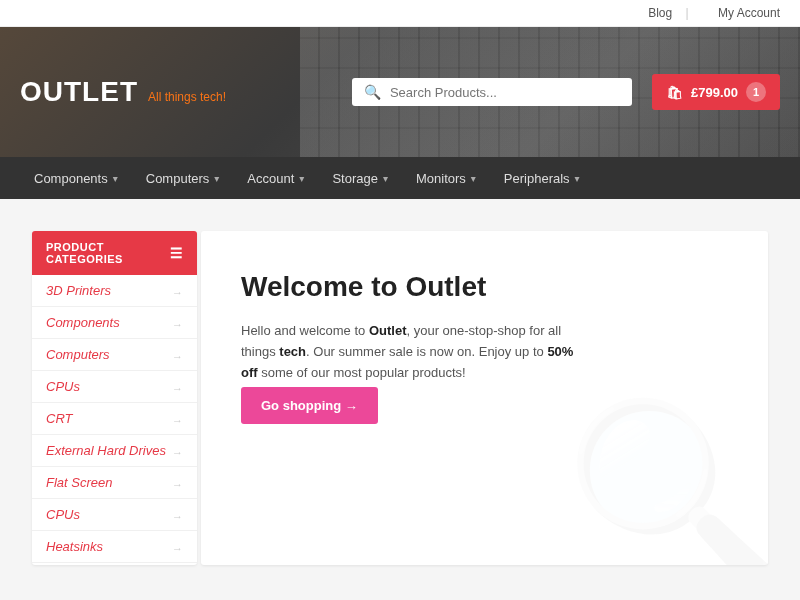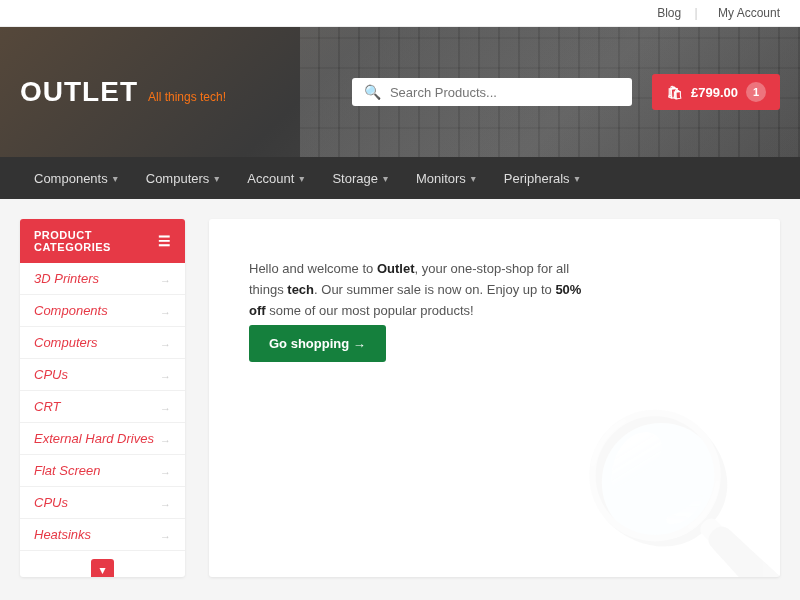--- a/index.html
+++ b/index.html
@@ -7,21 +7,21 @@
 
     
     .top-bar {
       background: #fff;
       text-align: right;
       padding: 6px 20px;
       font-size: 12px;
       color: #555;
       border-bottom: 1px solid #eee;
     }
-    .top-bar a { color: #555; text-decoration: none; margin-left: 17px; }
+    .top-bar a { color: #555; text-decoration: none; margin-left: 26px; }
     .top-bar .separator { color: #ccc; margin-left: 10px; }
 
     
     .hero {
       position: relative;
       height: 130px;
       background: #3a3a3a;
       overflow: hidden;
     }
     .hero-bg {
@@ -129,22 +129,22 @@
       gap: 5px;
       cursor: pointer;
       text-decoration: none;
     }
     .nav-chevron { font-size: 10px; color: #aaa; }
 
     
     .main-area {
       display: flex;
       background: #f5f5f5;
-      padding: 20px;
-      gap: 24px;
+      padding: 32px;
+      gap: 4px;
       height: calc(600px - 30px - 130px - 42px);
       overflow: hidden;
     }
 
     
     .sidebar {
       width: 165px;
       flex-shrink: 0;
       background: #fff;
       border-radius: 3px;
@@ -209,21 +209,21 @@
     }
     .welcome-text {
       font-size: 13px;
       color: #555;
       line-height: 1.6;
       max-width: 340px;
       margin-bottom: 4px;
     }
     .welcome-text strong { color: #222; font-weight: bold; }
     .go-shopping-btn {
-      background: #15803d;
+      background: #ec4899;
       color: #fff;
       border: none;
       border-radius: 3px;
       padding: 11px 20px;
       font-size: 13px;
       cursor: pointer;
       font-weight: bold;
     }
 
     
@@ -335,20 +335,21 @@
     <div class="sidebar-item">
       <span class="sidebar-item-label">Heatsinks</span>
       <span class="sidebar-item-arrow">→</span>
     </div>
     <div class="sidebar-footer">
       <button class="sidebar-expand-btn">▾</button>
     </div>
   </aside>
 
   <main class="content">
+    <h1 class="welcome-title">Welcome to Outlet</h1>
     <p class="welcome-text">
       Hello and welcome to <strong>Outlet</strong>, your one-stop-shop for all things <strong>tech</strong>. Our summer sale is now on. Enjoy up to <strong>50% off</strong><span> some of our most popular products!</span>
     </p>
     <button class="go-shopping-btn">Go shopping →</button>
     <div class="bg-magnifier">🔍</div>
   </main>
 
 </div>
 
 </body></html>

